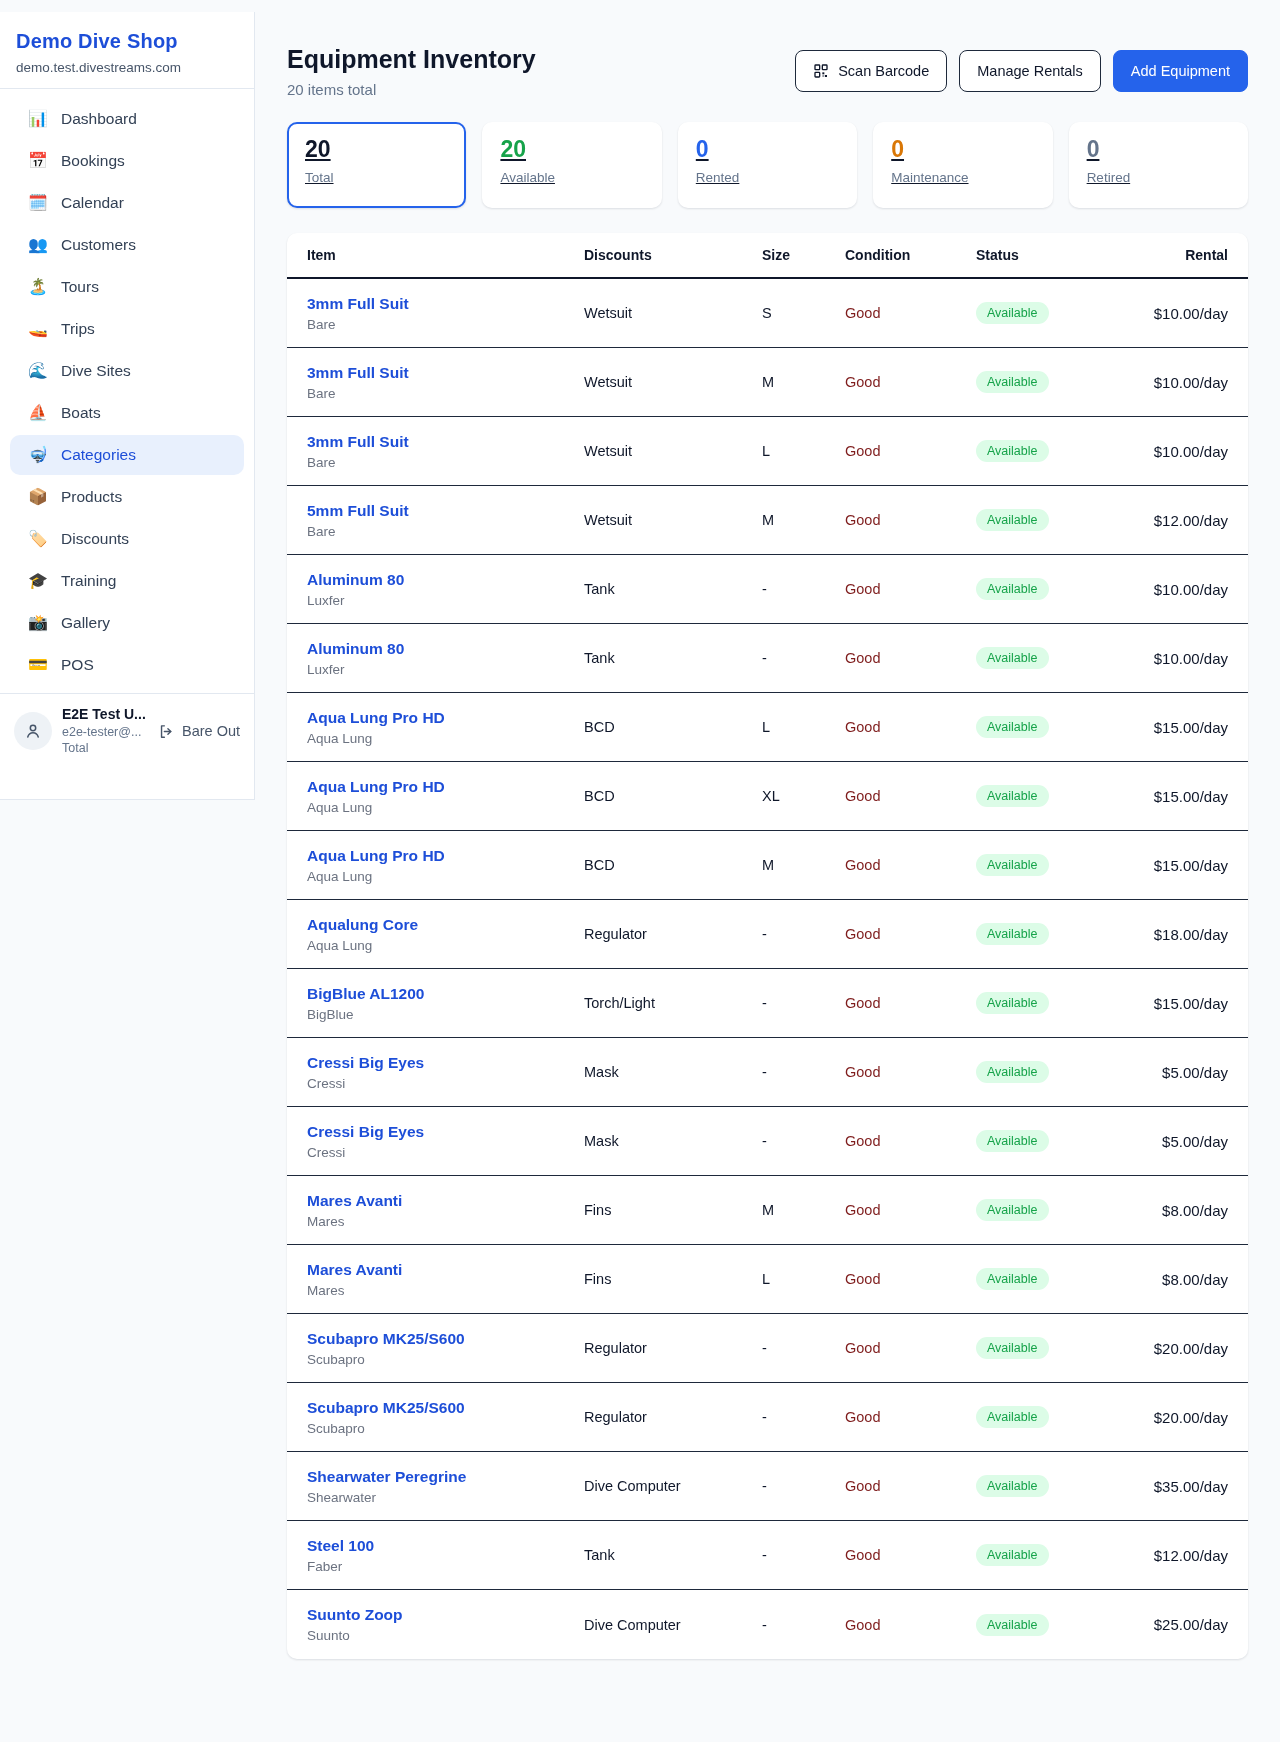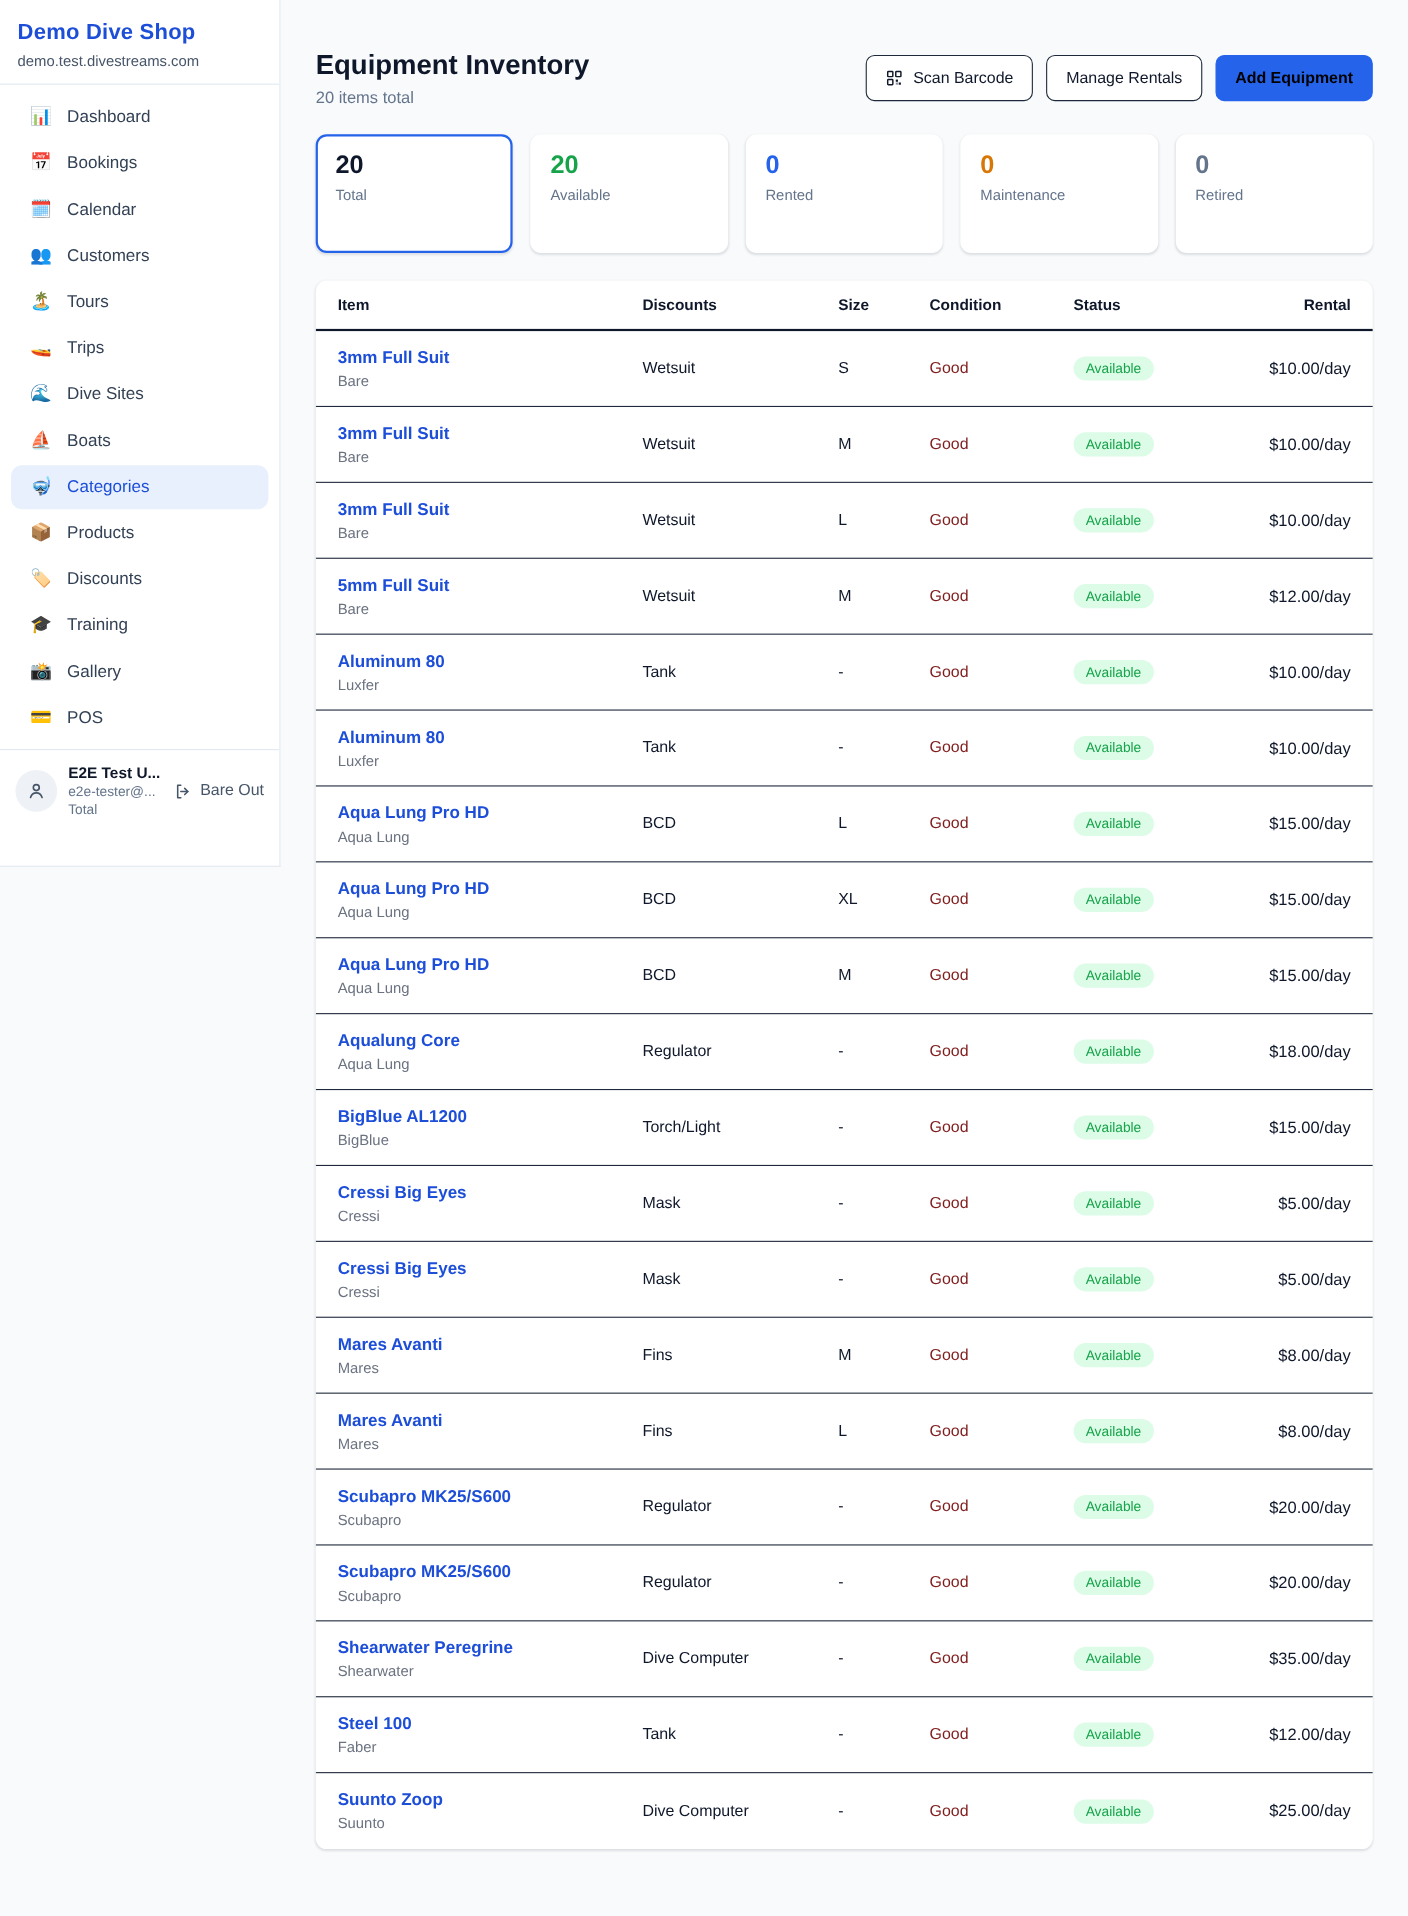--- a/index.html
+++ b/index.html
@@ -4,21 +4,21 @@
 <style>
   * { margin:0; padding:0; box-sizing:border-box; }
   html,body { width:1280px; }
   body {
     height:1742px; position:relative; background:#f8fafc;
     font-family:"Liberation Sans", sans-serif; color:#0f172a;
   }
 
   
   .sidebar {
-    position:absolute; top:0; left:0; width:255px; height:788px;
+    position:absolute; top:12px; left:0; width:255px; height:788px;
     background:#ffffff; border-right:1px solid #e2e8f0; border-bottom:1px solid #e2e8f0;
     display:flex; flex-direction:column;
   }
   .brand-block { padding:18px 16px 13px; border-bottom:1px solid #e2e8f0; }
   .brand { color:#1d4ed8; font-size:20px; font-weight:bold; letter-spacing:.2px; margin-bottom:7px; }
   .brand-domain { color:#475569; font-size:13.5px; }
   .nav { padding:8px 0 2px; }
   .nav-item {
     display:flex; align-items:center; gap:13px; margin:2px 10px; padding:9px 18px;
     border-radius:10px; font-size:15.5px; color:#334155; cursor:pointer; line-height:22px;
@@ -42,26 +42,26 @@
 
   .page-header { display:flex; justify-content:space-between; align-items:flex-start; margin-bottom:24px; }
   .page-title { font-size:25px; font-weight:bold; color:#0f172a; margin:3px 0 7px; }
   .page-sub { font-size:15px; color:#64748b; }
   .header-actions { display:flex; gap:12px; margin-top:8px; }
   .btn {
     height:42px; display:inline-flex; align-items:center; gap:9px; padding:0 17px;
     border-radius:8px; font-size:14.5px; border:1px solid #1e293b; background:#fff;
     color:#0f172a; cursor:pointer; font-family:inherit; white-space:nowrap;
   }
-  .btn-primary { background:#2563eb; border-color:#2563eb; color:#000000; font-weight:700; }
+  .btn-primary { background:#2563eb; border-color:#2563eb; color:#ffffff; font-weight:400; }
 
   .stats { display:flex; gap:16px; margin-bottom:25px; }
   .stat-card {
-    flex:1; background:#fff; border-radius:10px; padding:14px 18px; height:108px;
-    box-shadow:0 1px 2px rgba(15,23,42,.07), 0 1px 3px rgba(15,23,42,.05); cursor:pointer;
+    flex:1; background:#fff; border-radius:10px; padding:14px 18px; height:86px;
+    box-shadow:0 1px 2px rgba(15,23,42,.07), 0 1px 3px rgba(15,23,42,.05); cursor:pointer;text-decoration:underline;
   }
   .stat-card.active { border:2px solid #2563eb; padding:12px 16px; }
   .stat-value { font-size:23px; font-weight:bold; margin-bottom:7px; }
   .stat-label { font-size:13.5px; color:#64748b; }
 
   .filter-row { display:flex; gap:17px; margin-bottom:23px; }
   .search-input {
     flex:1; height:40px; border:1px solid #334155; border-radius:9px; padding:0 15px;
     font-size:14.5px; font-family:inherit; color:#0f172a; background:#fff; outline:none;
   }

